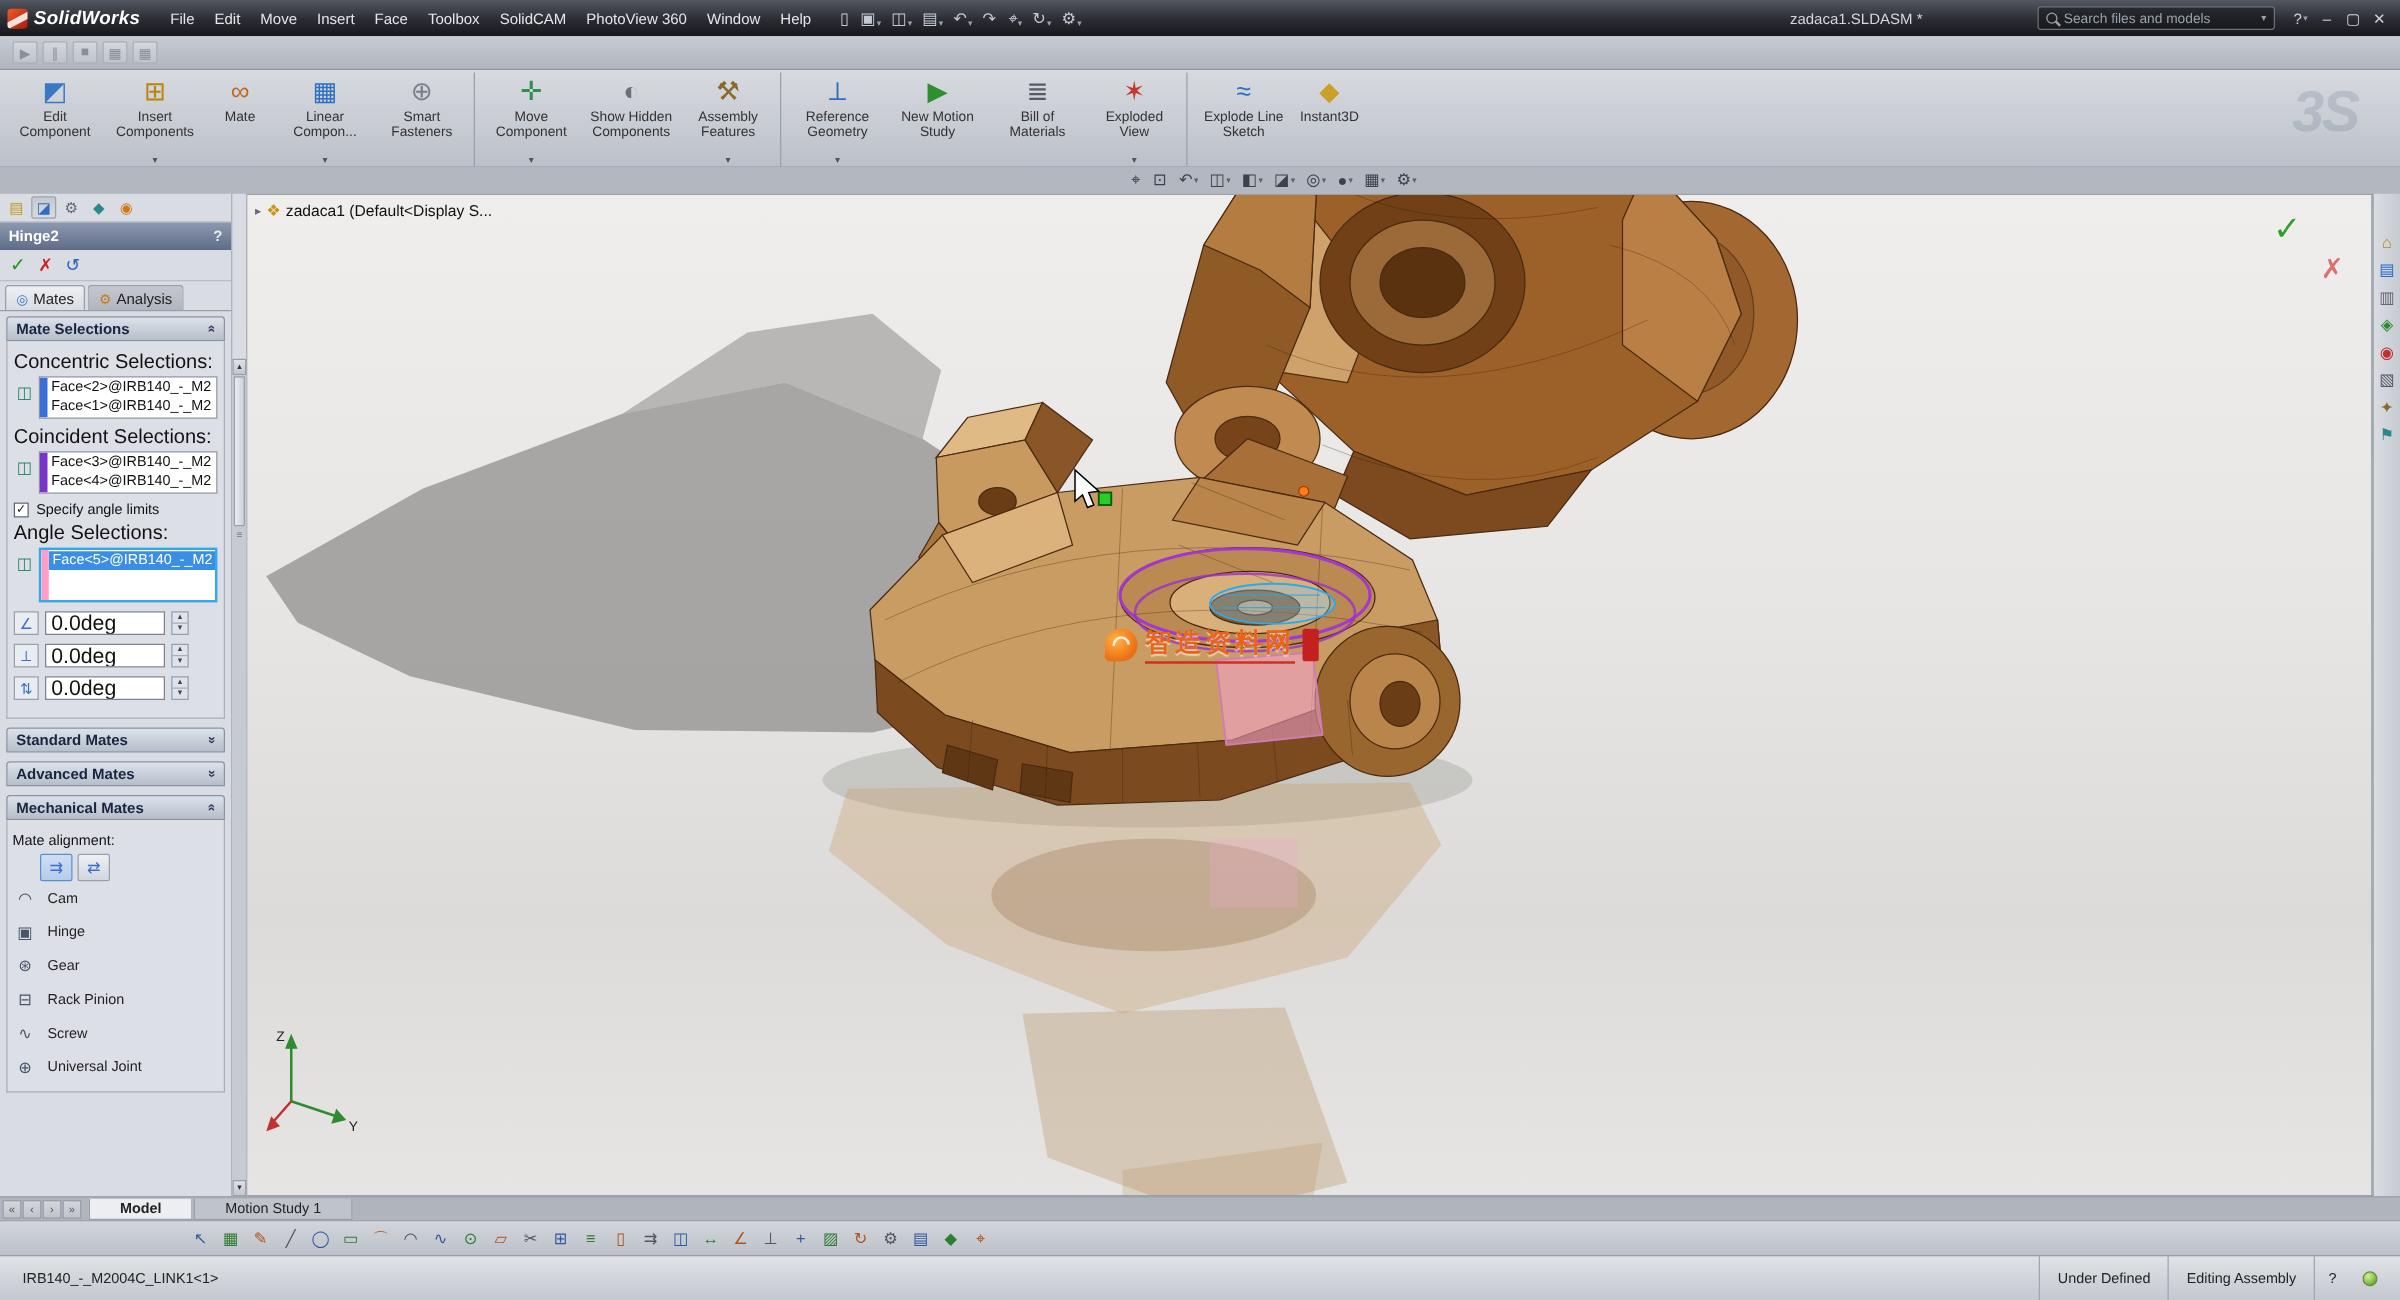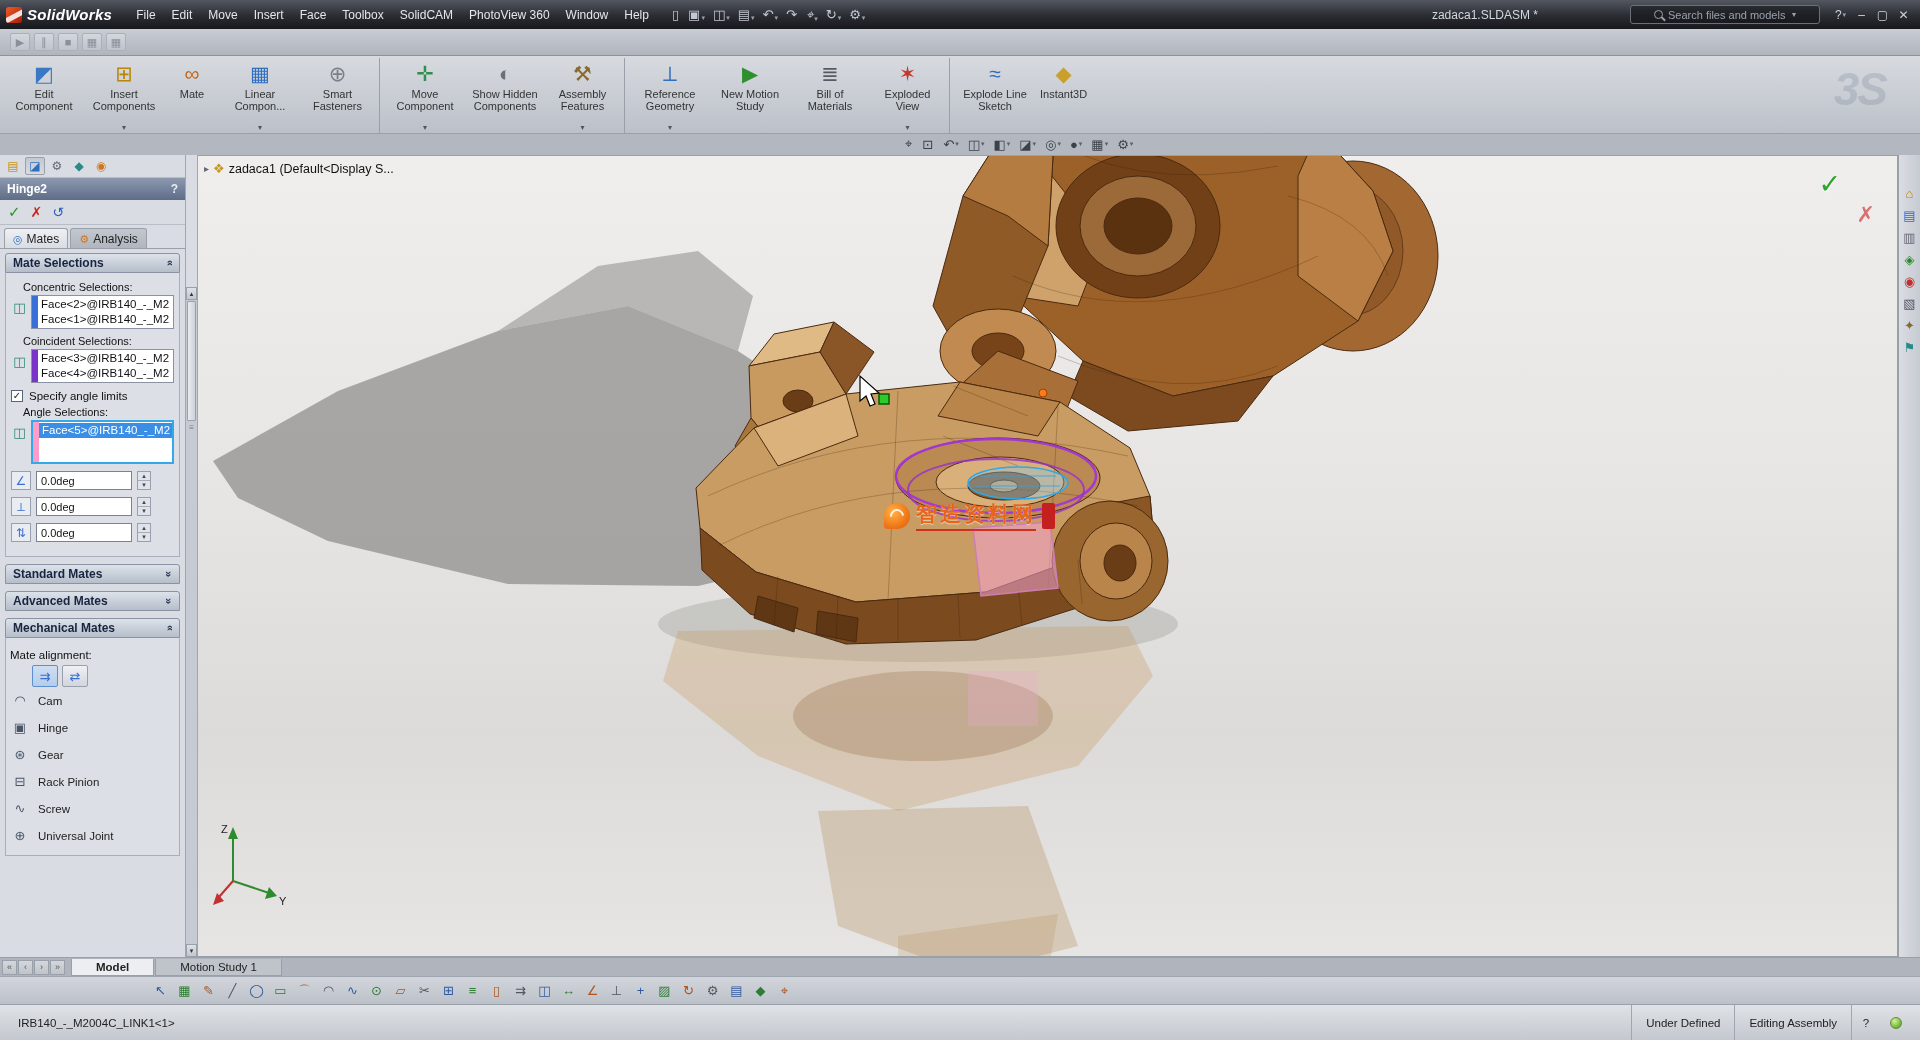--- a/index.html
+++ b/index.html
@@ -12,21 +12,21 @@
   .logo{display:flex;align-items:center;gap:5px;margin-right:14px}
   .logo-mark{width:16px;height:16px;border-radius:3px;background:linear-gradient(135deg,#f05a28,#a51d0a);position:relative;overflow:hidden}
   .logo-mark::after{content:"";position:absolute;left:-3px;top:6px;width:26px;height:5px;background:rgba(255,255,255,.85);transform:rotate(-28deg);border-radius:3px}
   .logo-text{font-size:15px;font-weight:bold;font-style:italic;color:#fff;letter-spacing:.3px}
   .menus{display:flex;align-items:center}
   .menu-item{padding:4px 8px;font-size:12px;color:#e3e6eb;cursor:default}
   .std-icons{display:flex;align-items:center;margin-left:10px;gap:2px}
   .std-icon{display:flex;align-items:flex-end;padding:2px 3px;color:#c3c8d1;font-size:13px}
   .std-icon .da{font-size:7px;color:#9aa0ab;margin-left:1px}
   .doc-title{margin-left:auto;font-size:12px;color:#d3d7de;white-space:nowrap}
-  .search{margin-left:90px;display:flex;align-items:center;gap:5px;height:19px;width:190px;padding:0 23px;border:1px solid #6b7078;border-radius:3px;background:rgba(18,20,24,.55)}
+  .search{margin-left:90px;display:flex;align-items:center;gap:5px;height:19px;width:190px;padding:0 6px;border:1px solid #6b7078;border-radius:3px;background:rgba(18,20,24,.55)}
   .mag{width:9px;height:9px;border:1.5px solid #9aa2ad;border-radius:50%;position:relative;flex:none}
   .mag::after{content:"";position:absolute;width:5px;height:1.5px;background:#9aa2ad;right:-4px;bottom:-1px;transform:rotate(45deg)}
   .search input{flex:1;background:transparent;border:none;outline:none;color:#d8dce2;font-size:11px;font-family:inherit;min-width:0}
   .search input::placeholder{color:#9aa2ad}
   .sdrop{font-size:8px;color:#9aa2ad}
   .winbtns{display:flex;align-items:center;margin-left:8px}
   .wb{min-width:21px;height:18px;display:flex;align-items:center;justify-content:center;color:#cfd3da;font-size:12px;gap:1px}
   .wb .da{font-size:7px;color:#9aa0ab}
 
   
@@ -72,34 +72,34 @@
   .pm-tab{display:flex;align-items:center;gap:4px;padding:3px 8px 2px;font-size:12px;color:#222;background:linear-gradient(#c3c8d0,#b0b5be);border:1px solid #9aa0aa;border-bottom:none;border-radius:3px 3px 0 0}
   .pm-tab.active{background:linear-gradient(#eef0f3,#d9dce2)}
   .pm-tab .ti{font-size:11px}
   .ti.mates{color:#2f6fbf}.ti.analysis{color:#d07818}
   .pm-body{flex:1;padding:4px 5px 0;overflow:hidden}
   .grp-hd{height:20px;display:flex;align-items:center;justify-content:space-between;padding:0 7px;background:linear-gradient(#dde2ea,#b6beca);border:1px solid #8a92a4;border-radius:3px 3px 0 0;font-weight:bold;font-size:12px;color:#182440;margin-top:7px}
   .grp-hd:first-child{margin-top:0}
   .grp-bd{background:#dcdfe5;border:1px solid #a8aeba;border-top:none;padding:5px 5px 7px}
   .chev{display:inline-block;font-weight:bold;color:#2a3a5a;font-size:11px;transform:rotate(-90deg)}
   .chev.down{transform:rotate(90deg)}
-  .pm-label{font-size:11px;color:#111;margin:3px 12px 2px}
+  .pm-label{font-size:16px;color:#111;margin:3px 0 2px}
   .sel-row{display:flex;gap:3px;margin:1px 0 6px}
   .sel-ic{width:17px;font-size:13px;color:#2a8a6a;text-align:center;padding-top:5px}
   .sel-box{flex:1;background:#fff;border:1px solid #8a92a4;display:flex;min-height:34px;overflow:hidden}
   .sel-box.active{border:2px solid #35a8e8;min-height:44px}
   .sel-strip{width:6px;flex:none}
   .sel-items{flex:1;padding:1px 0;font-size:11.5px;color:#111;white-space:nowrap;overflow:hidden}
   .sel-item{height:15px;line-height:15px;padding:0 3px}
   .angle-items .sel-item{background:#3a8ee6;color:#fff}
   .chk-row{display:flex;align-items:center;gap:6px;margin:7px 0 4px;font-size:11.5px;color:#111}
   .chk{width:12px;height:12px;background:#fff;border:1px solid #5a6478;display:flex;align-items:center;justify-content:center;font-size:10px;color:#222;line-height:1}
   .spin-row{display:flex;align-items:center;gap:5px;margin:7px 0}
   .spin-ic{width:20px;height:19px;border:1px solid #98a0ae;background:#e9ecf1;font-size:12px;color:#3a6fd0;display:flex;align-items:center;justify-content:center}
-  .spin-input{width:96px;height:19px;border:1px solid #7a8294;font-size:11px;padding:0 4px;background:#fff;font-family:inherit;color:#111}
+  .spin-input{width:96px;height:19px;border:1px solid #7a8294;font-size:17px;padding:0 4px;background:#fff;font-family:inherit;color:#111}
   .spin-btns{display:flex;flex-direction:column;width:14px;border:1px solid #98a0ae;background:#dfe3ea}
   .spin-btns span{height:8.5px;font-size:7px;line-height:8px;text-align:center;color:#444}
   .spin-btns span:first-child{border-bottom:1px solid #aab}
   .mech-bd{padding:3px 2px 6px}
   .mech-item{display:flex;align-items:center;gap:8px;height:27px;padding-left:2px}
   .mech-ic{width:20px;height:20px;display:flex;align-items:center;justify-content:center;font-size:13px;color:#4a5568;border:1px solid transparent}
   div.mech-item:nth-of-type(2) .mech-ic{background:linear-gradient(#e6f0fb,#c2d9f3);border:1px solid #5a8fd0}
   .mech-lbl{font-size:11.5px;color:#222}
   .align-lbl{font-size:11.5px;color:#111;margin:8px 0 4px 2px}
   .align-btns{display:flex;gap:4px;padding-left:24px}

